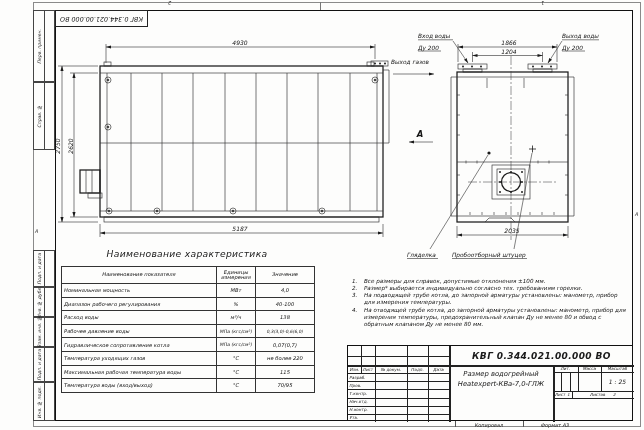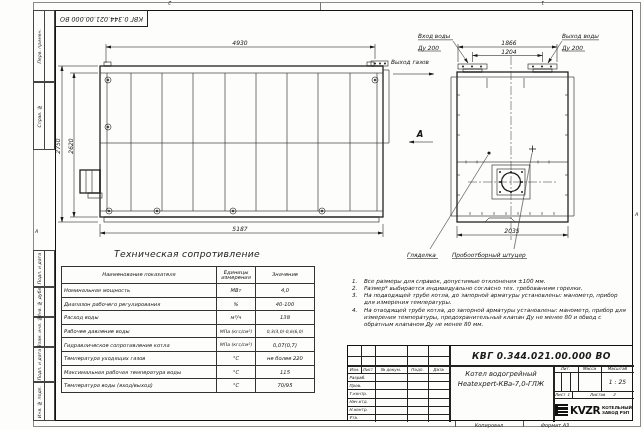--- a/index.html
+++ b/index.html
@@ -316,21 +316,21 @@
     <line class="dml" x1="418" y1="51" x2="441" y2="51"></line>
     <line class="dml" x1="453" y1="41" x2="468" y2="63" marker-end="url(#arr)"></line>
     <text class="lb" x="562" y="38">Выход воды</text>
     <line class="dml" x1="562" y1="39.8" x2="599" y2="39.8"></line>
     <text class="lb" x="562" y="49.5">Ду 200</text>
     <line class="dml" x1="562" y1="51" x2="585" y2="51"></line>
     <line class="dml" x1="562" y1="41" x2="548" y2="63" marker-end="url(#arr)"></line>
   </g>
 </svg>
 
-<div class="abs spec-title">Техническая сопротивление</div>
+<div class="abs spec-title">Наименование характеристика</div>
 <table class="spec">
   <colgroup>
       <col style="width:155px">
       <col style="width:39px">
       <col style="width:59px">
     </colgroup>
   <tbody>
       <tr>
     <th>Наименование показателя</th>
     <th>Единицы измерения</th>
@@ -432,44 +432,36 @@
   <div class="tbcell" style="left:80px;top:19px;width:21px;height:8px;">Дата</div>
 
   <div class="tbcell left" style="left:0;top:27px;width:27px;height:8.2px;">Разраб.</div>
   <div class="tbcell left" style="left:0;top:35.2px;width:27px;height:8.1px;">Пров.</div>
   <div class="tbcell left" style="left:0;top:43.3px;width:27px;height:8.2px;">Т.контр.</div>
   <div class="tbcell left" style="left:0;top:51.5px;width:27px;height:8.2px;">Нач.отд.</div>
   <div class="tbcell left" style="left:0;top:59.7px;width:27px;height:8.1px;">Н.контр.</div>
   <div class="tbcell left" style="left:0;top:67.8px;width:27px;height:8.2px;">Утв.</div>
 
   <div class="prodname">
-    <div>Котел водогрейный</div>
+    <div>Размер водогрейный</div>
     <div>Heatexpert-КВа-7,0-ГЛЖ</div>
   </div>
 
   <div class="tbcell" style="left:205px;top:19px;width:25px;height:7px;">Лит.</div>
   <div class="tbcell" style="left:230px;top:19px;width:23px;height:7px;">Масса</div>
   <div class="tbcell" style="left:253px;top:19px;width:33px;height:7px;">Масштаб</div>
   <div class="scaleval">1 : 25</div>
 
   <div class="tbcell" style="left:205px;top:45px;width:19px;height:7px;gap:2px;">
     <span>Лист</span>
       <span>1</span>
   </div>
   <div class="tbcell" style="left:224px;top:45px;width:62px;height:7px;gap:8px;">
     <span>Листов</span>
       <span>2</span>
   </div>
 
-  <div class="company">
-    <div class="kvzr-icon"></div>
-    <div class="kvzr-word">KVZR</div>
-    <div class="kvzr-sub">
-      <div>КОТЕЛЬНЫЙ</div>
-      <div>ЗАВОД РЭП</div>
-    </div>
-  </div>
 </div>
 
 <div class="abs" style="left:455px;top:421px;width:1px;height:6px;background:#555;"></div>
 <div class="abs" style="left:523px;top:421px;width:1px;height:6px;background:#555;"></div>
 <div class="abs botlbl" style="left:456px;top:421.5px;width:66px;">Копировал</div>
 <div class="abs botlbl" style="left:524px;top:421.5px;width:62px;">Формат А3</div>
 
 </body></html>

